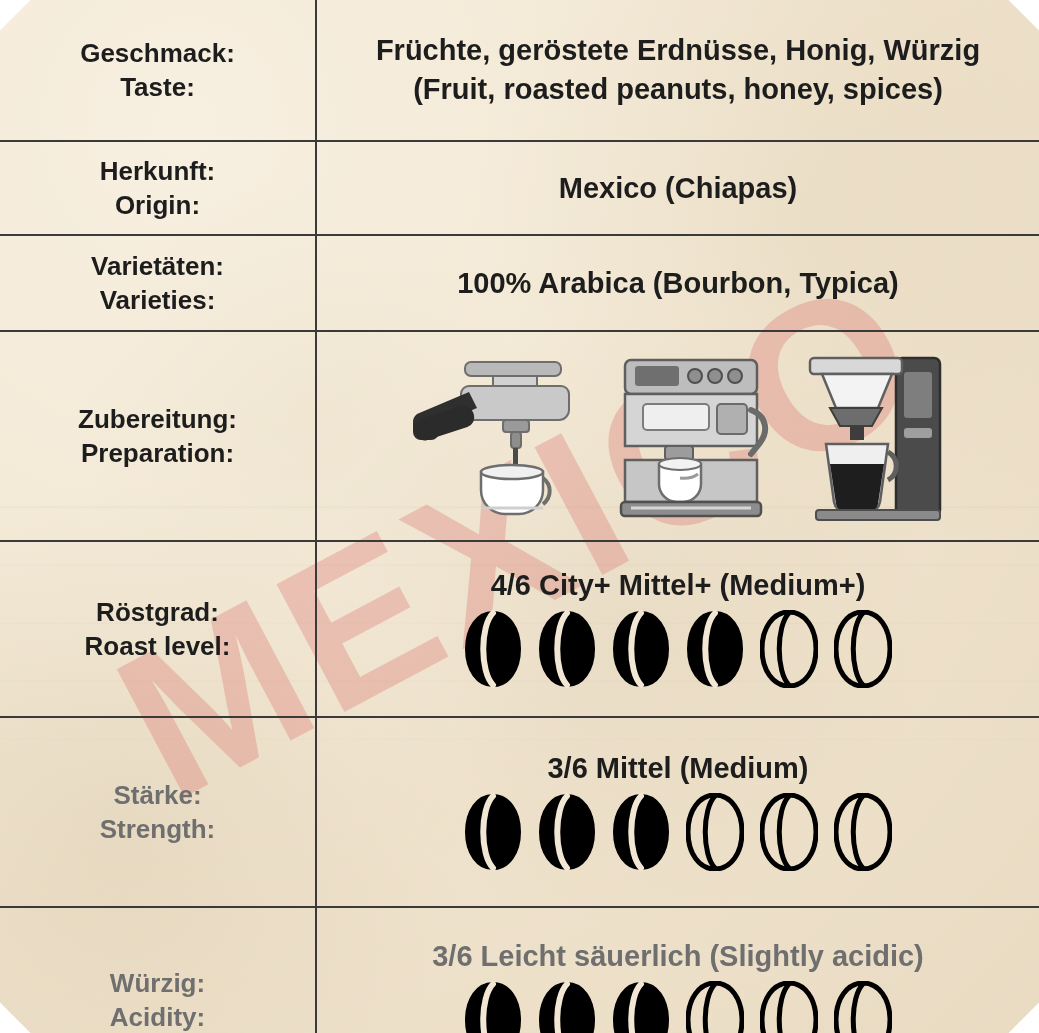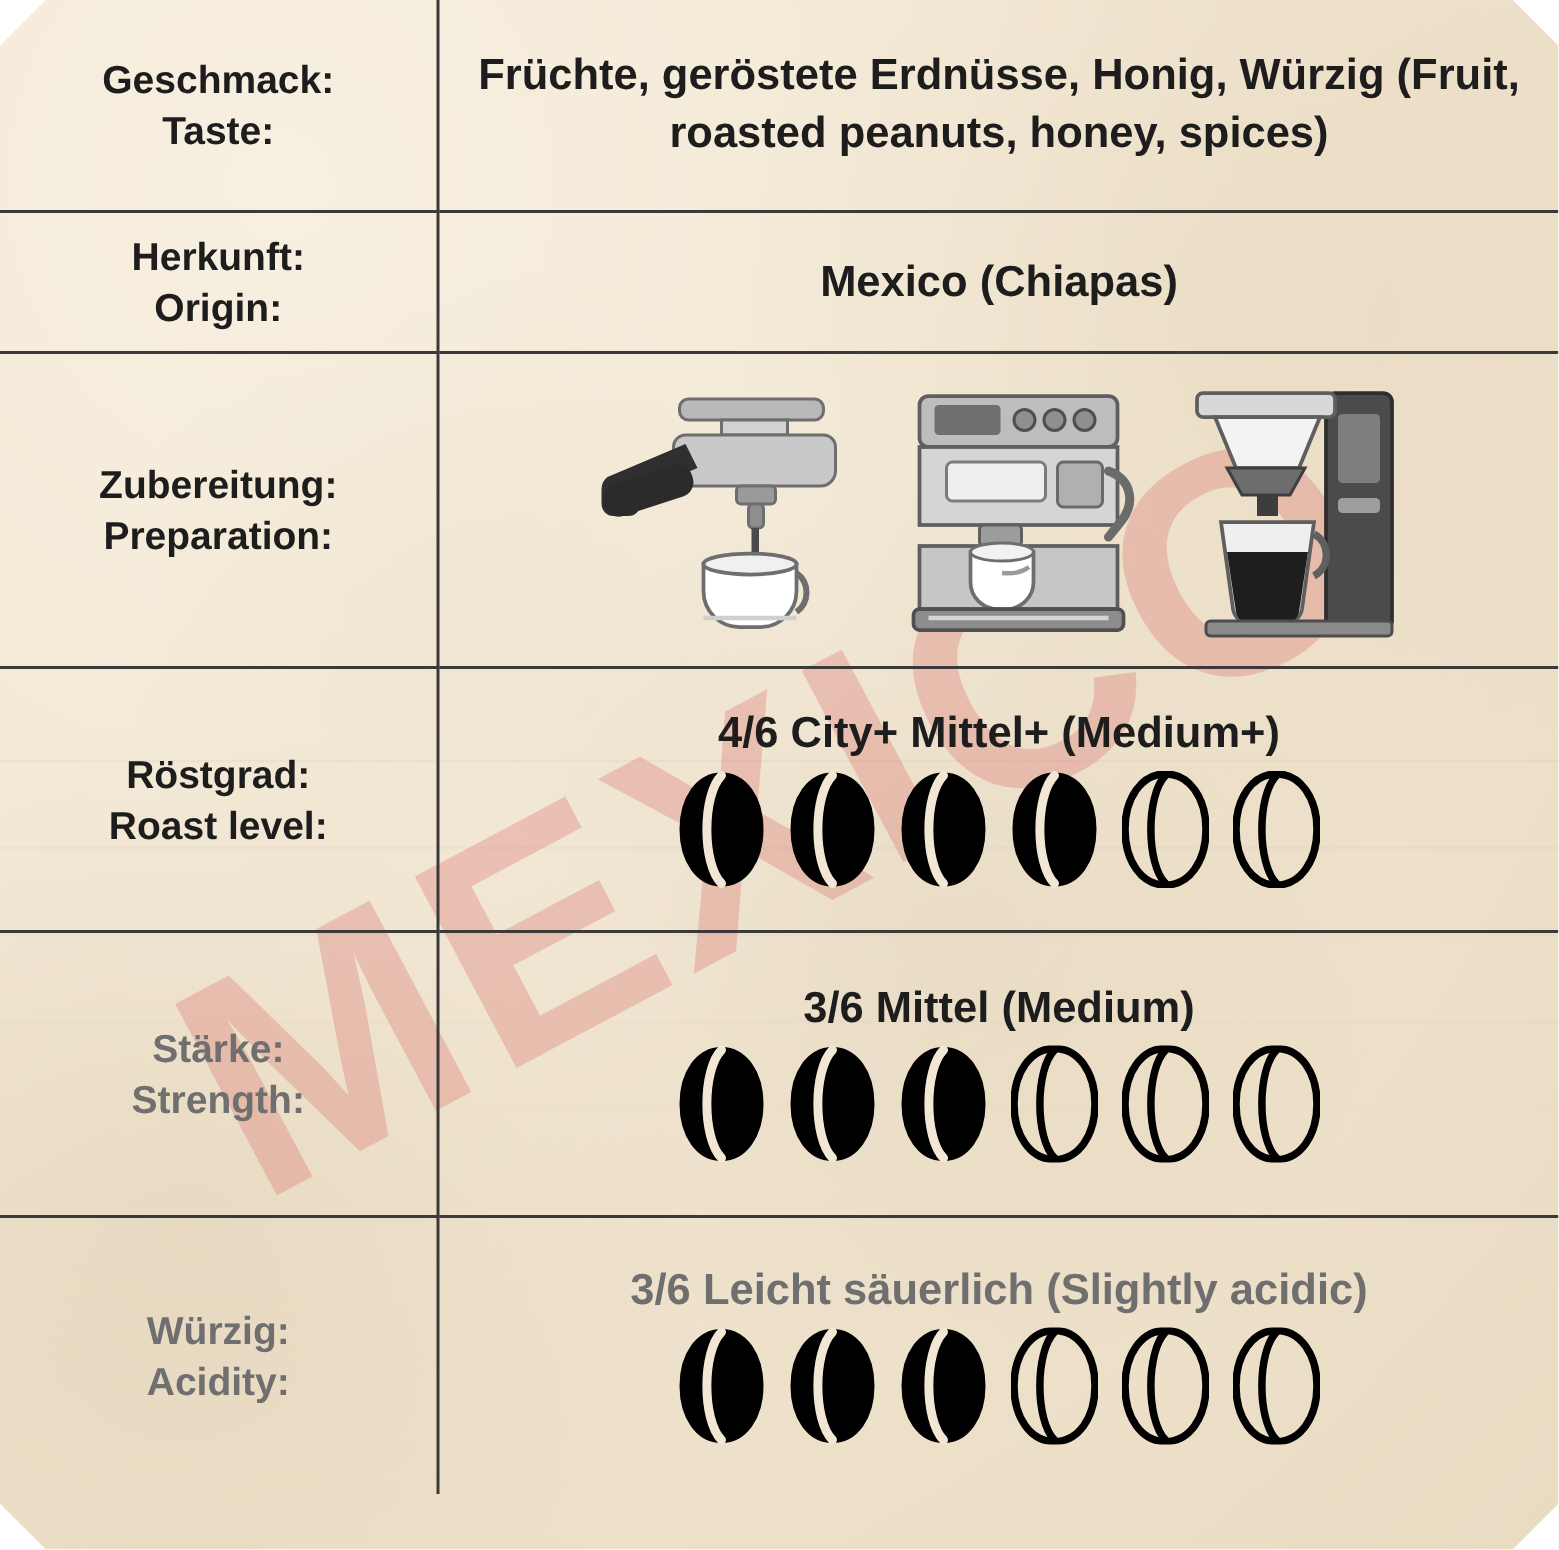--- a/index.html
+++ b/index.html
@@ -88,21 +88,21 @@
     position: relative;
     z-index: 6;
     width: 1039px;
     border-collapse: collapse;
     table-layout: fixed;
   }
   table.spec td {
     border-top: 2px solid #3a3a3a;
     border-bottom: 2px solid #3a3a3a;
     vertical-align: middle;
-    padding: 6px 8px;
+    padding: 6px 20px;
   }
   td.label {
     width: 275px;
     border-right: 2px solid #3a3a3a;
     text-align: center;
     font-weight: bold;
     font-size: 26px;
     line-height: 1.32;
     color: #1d1d1d;
   }
@@ -172,20 +172,27 @@
       </tr>
 
       <tr class="row-origin">
         <td class="label">
           <span class="label-de">Herkunft:</span>
           <span class="label-en">Origin:</span>
         </td>
         <td class="value">Mexico (Chiapas)</td>
       </tr>
 
+      <tr class="row-variety">
+        <td class="label">
+          <span class="label-de">Varietäten:</span>
+          <span class="label-en">Varieties:</span>
+        </td>
+        <td class="value">100% Arabica (Bourbon, Typica)</td>
+      </tr>
 
       <tr class="row-prep">
         <td class="label">
           <span class="label-de">Zubereitung:</span>
           <span class="label-en">Preparation:</span>
         </td>
         <td class="value">
           <div class="prep-icons">
 
             <svg width="190" height="170" viewBox="0 0 190 170">

